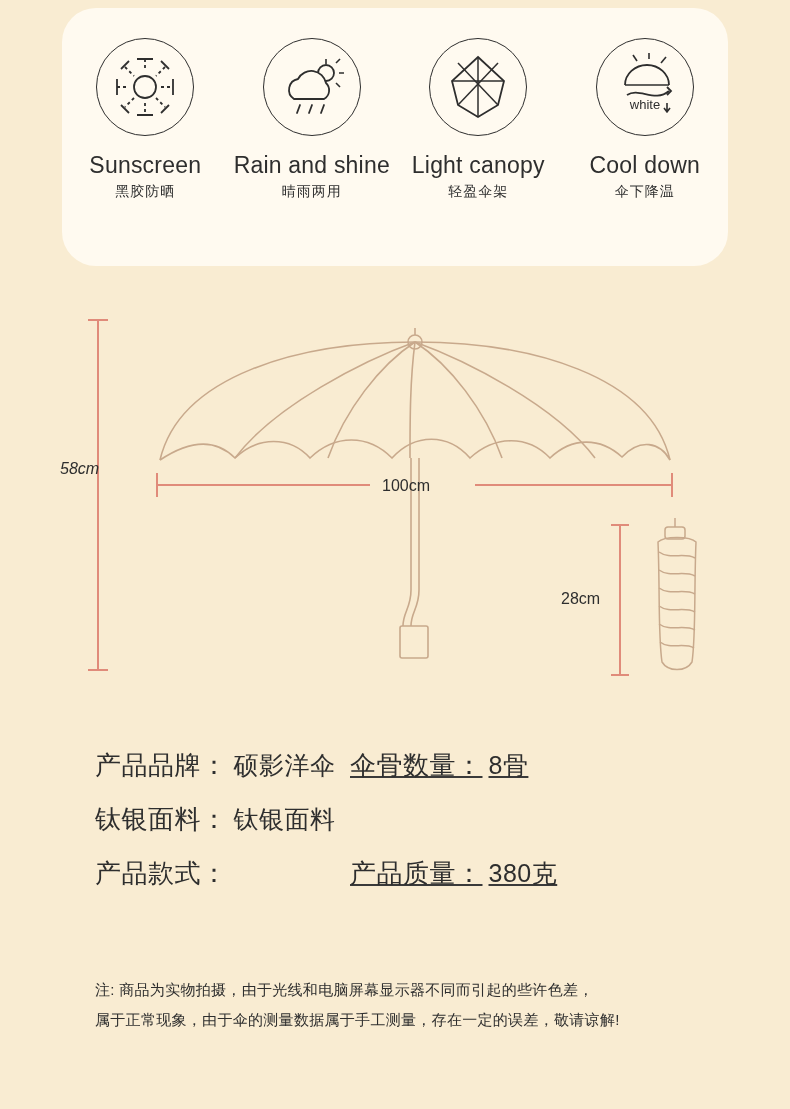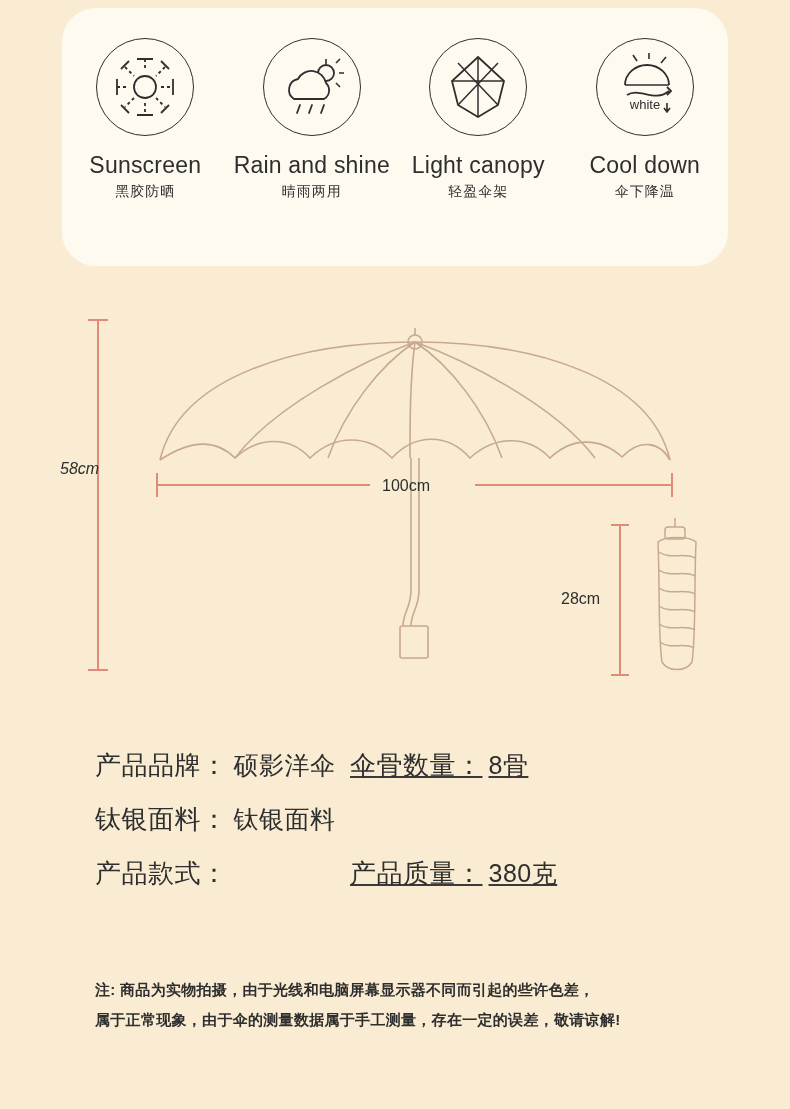--- a/index.html
+++ b/index.html
@@ -106,21 +106,21 @@
   
   .note {
     position: absolute;
     left: 95px;
     top: 975px;
     width: 620px;
     font-size: 15px;
     line-height: 30px;
     color: #2e2e2e;
   }
-  .note div { letter-spacing: .3px; font-weight: bold; }
+  .note div { letter-spacing: .3px; }
 
   svg { display: block; }
 </style>
 </head>
 <body>
 
 <div class="feature-card">
   <div class="features">
 
     <div class="feature">

